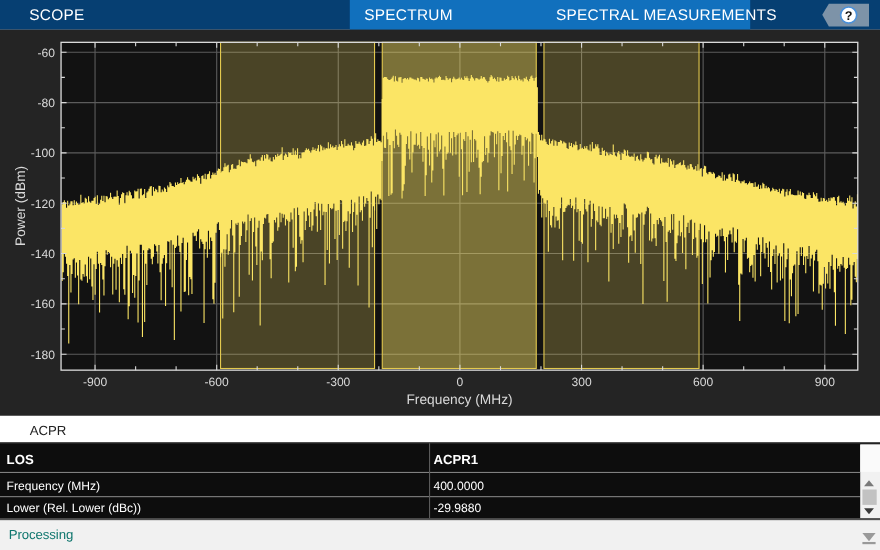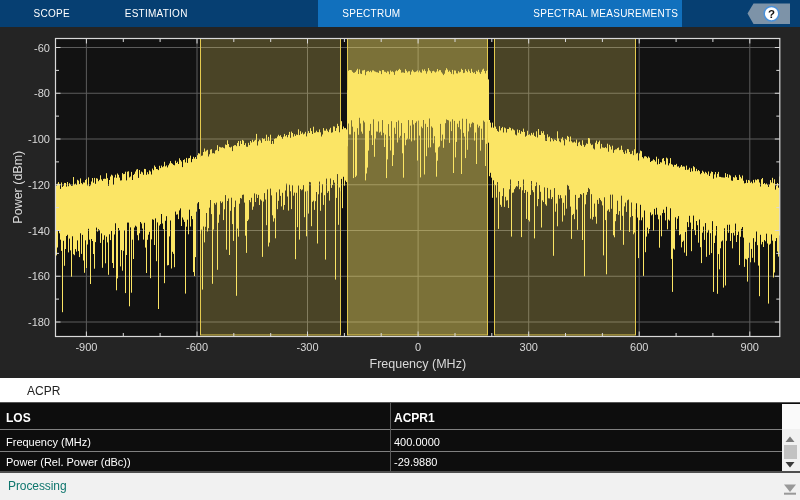--- a/index.html
+++ b/index.html
@@ -1,39 +1,38 @@
 <!DOCTYPE html>
 <html><head><meta charset="utf-8">
 <style>
 html,body{margin:0;padding:0;background:#fff;width:800px;height:500px;overflow:hidden}
 *{box-sizing:border-box;font-family:"Liberation Sans",sans-serif}
 #app{position:relative;width:800px;height:500px;background:#fff}
 #toolbar{position:absolute;left:0;top:0;width:800px;height:27px;background:#063f72}
-#toolbar .tab{position:absolute;top:0;height:27px;line-height:27px;color:#fff;font-size:10px;letter-spacing:.25px;white-space:nowrap;transform:translateX(-50%)}
+#toolbar .tab{position:absolute;top:0;height:27px;line-height:27px;color:#fff;font-size:14px;letter-spacing:.25px;white-space:nowrap;transform:translateX(-50%)}
 #activeblk{position:absolute;left:318px;top:0;width:364px;height:27px;background:#1170bd}
 #darkline{position:absolute;left:0;top:27px;width:800px;height:2px;background:#151515}
 #plotbg{position:absolute;left:0;top:29px;width:800px;height:349px;background:#242424}
 #acprpanel{position:absolute;left:0;top:378px;width:800px;height:25px;background:#fff}
 #acprpanel span{position:absolute;left:27px;top:6px;font-size:12px;color:#222}
 #tbl{position:absolute;left:0;top:402px;width:800px;height:71px;background:#0d0d0d;border-top:1.5px solid #555;border-bottom:2px solid #4f4f4f}
 .trow{position:absolute;left:0;width:800px;color:#fff;font-size:11px}
 .c1{position:absolute;left:6px;top:0;line-height:inherit}
 .c2{position:absolute;left:394px;top:0;line-height:inherit}
 #vdiv{position:absolute;left:390px;top:403px;width:1px;height:68px;background:#5a5a5a}
 .hsep{position:absolute;left:0;width:782px;height:1px;background:#808080}
 #sbar{position:absolute;left:782px;top:404px;width:18px;height:67px;background:#f1f1f1}
 #statusbar{position:absolute;left:0;top:473px;width:800px;height:27px;background:#f1f1f1}
 #statusbar div{position:absolute;top:6px;font-size:12px;color:#0f766e;white-space:pre;letter-spacing:-0.08px}
 </style></head>
 <body>
 <div id="app">
 <div id="toolbar">
 <div id="activeblk"></div>
 <div class="tab" style="left:51.7px">SCOPE</div>
-<div class="tab" style="left:156.2px">ESTIMATION</div>
 <div class="tab" style="left:371.4px">SPECTRUM</div>
 <div class="tab" style="left:605.8px">SPECTRAL MEASUREMENTS</div>
 <svg width="50" height="27" style="position:absolute;left:744px;top:0">
 <polygon points="46,3.5 9.5,3.5 3.5,13.5 9.5,24 46,24" fill="#7d93a8"></polygon>
 <circle cx="27.5" cy="13.7" r="7.3" fill="#fff" stroke="#4a90d9" stroke-width="1.5"></circle>
 <text x="27.5" y="18" text-anchor="middle" font-size="11.5px" font-weight="bold" fill="#111">?</text>
 </svg>
 </div>
 <div id="darkline"></div>
 <div id="plotbg"></div>
@@ -79,21 +78,21 @@
 <div id="tbl"></div>
 <div class="trow" style="top:404.5px;line-height:26px;font-weight:bold;font-size:12px">
       <span class="c1">LOS</span>
       <span class="c2">ACPR1</span>
     </div>
 <div class="trow" style="top:430.5px;line-height:23px">
       <span class="c1">Frequency (MHz)</span>
       <span class="c2">400.0000</span>
     </div>
 <div class="trow" style="top:452px;line-height:21px">
-      <span class="c1">Power (Rel. Power (dBc))</span>
+      <span class="c1">Lower (Rel. Lower (dBc))</span>
       <span class="c2">-29.9880</span>
     </div>
 <div class="hsep" style="top:429.3px"></div>
 <div class="hsep" style="top:450.7px"></div>
 <div id="vdiv"></div>
 <div id="sbar">
 <svg width="18" height="67">
 <rect x="0" y="0" width="18" height="25" fill="#fafafa"></rect>
 <polygon points="8,32.5 12.5,38 3.5,38" fill="#7a7a7a"></polygon>
 <rect x="2" y="41" width="13" height="14" fill="#c2c2c2"></rect>

